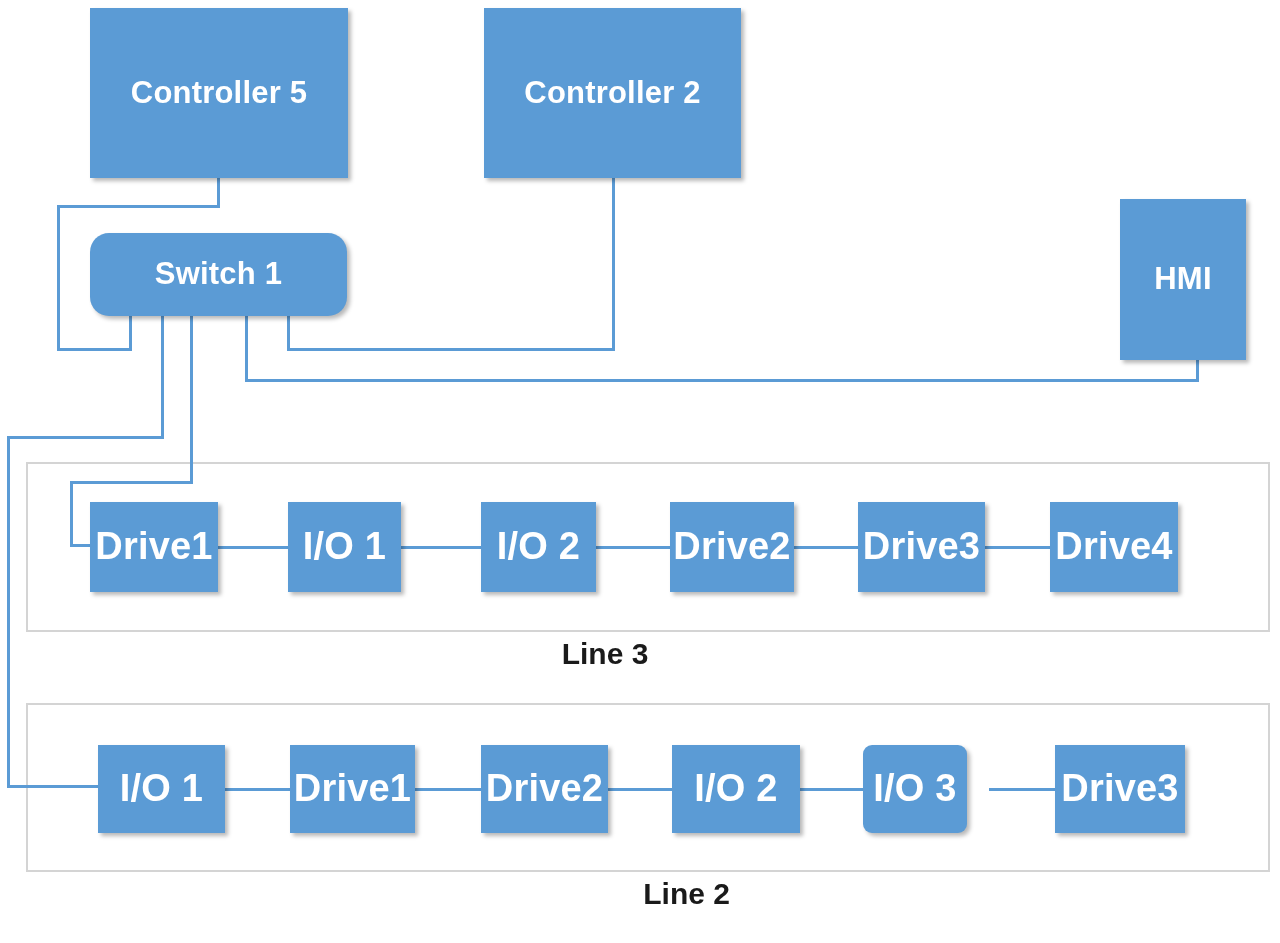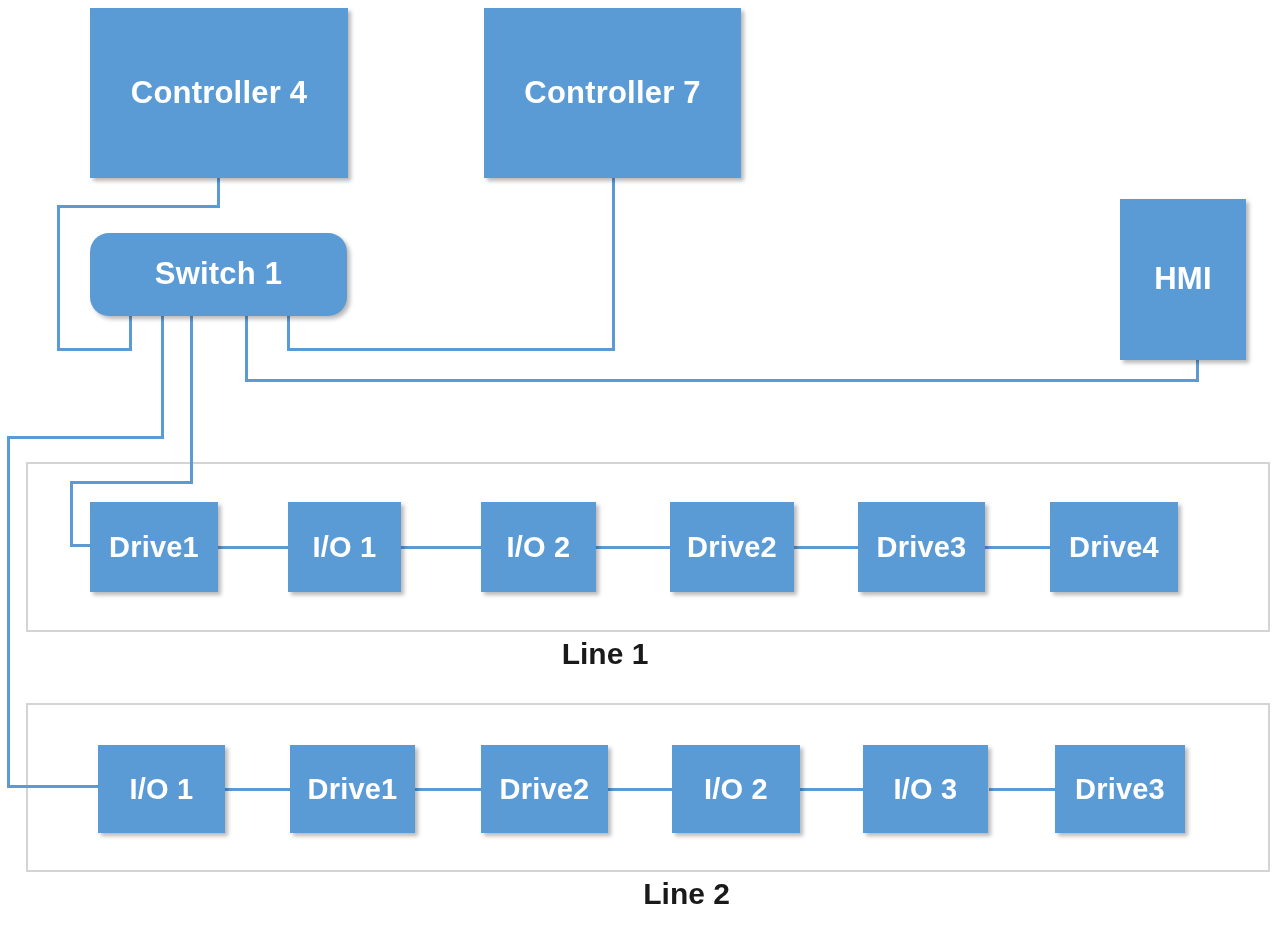--- a/index.html
+++ b/index.html
@@ -25,21 +25,21 @@
     justify-content: center;
     color: #ffffff;
     font-weight: bold;
     letter-spacing: 0.2px;
     text-align: center;
     line-height: 1.05;
     z-index: 5;
     box-sizing: border-box;
   }
   .node.big   { font-size: 31px; }
-  .node.small { font-size: 29px; }
+  .node.small { font-size: 38px; }
 
   
   .group-box {
     position: absolute;
     border: 2px solid #d4d4d4;
     background: transparent;
     z-index: 1;
     box-sizing: border-box;
   }
   .group-label {
@@ -59,21 +59,21 @@
   }
   .seg.h { height: 3px; }
   .seg.v { width: 3px; }
 </style>
 </head>
 <body>
 
 <div id="canvas">
 
   <div class="group-box" style="left:26px; top:462px; width:1244px; height:170px;"></div>
-  <div class="group-label" style="left:480px; top:637px; width:250px;">Line 1</div>
+  <div class="group-label" style="left:480px; top:637px; width:250px;">Line 3</div>
 
   <div class="group-box" style="left:26px; top:703px; width:1244px; height:169px;"></div>
   <div class="group-label" style="left:480px; top:877px; width:250px;text-align:right;">Line 2</div>
 
   <div class="seg v" style="left:217px; top:178px;  height:30px;"></div>
   <div class="seg h" style="left:57px;  top:205px;  width:163px;"></div>
   <div class="seg v" style="left:57px;  top:205px;  height:146px;"></div>
   <div class="seg h" style="left:57px;  top:348px;  width:75px;"></div>
   <div class="seg v" style="left:129px; top:316px;  height:35px;"></div>
 
@@ -100,32 +100,32 @@
   <div class="seg h" style="left:595px; top:546px; width:76px;"></div>
   <div class="seg h" style="left:793px; top:546px; width:66px;"></div>
   <div class="seg h" style="left:984px; top:546px; width:67px;"></div>
 
   <div class="seg h" style="left:224px; top:788px; width:67px;"></div>
   <div class="seg h" style="left:414px; top:788px; width:68px;"></div>
   <div class="seg h" style="left:607px; top:788px; width:66px;"></div>
   <div class="seg h" style="left:799px; top:788px; width:65px;"></div>
   <div class="seg h" style="left:989px; top:788px; width:67px;"></div>
 
-  <div class="node big" style="left:90px; top:8px; width:258px; height:170px;">Controller 4</div>
-  <div class="node big" style="left:484px; top:8px; width:257px; height:170px;">Controller 7</div>
+  <div class="node big" style="left:90px; top:8px; width:258px; height:170px;">Controller 5</div>
+  <div class="node big" style="left:484px; top:8px; width:257px; height:170px;">Controller 2</div>
   <div class="node big" style="left:1120px; top:199px; width:126px; height:161px;">HMI</div>
   <div class="node big" style="left:90px; top:233px; width:257px; height:83px;border-radius:19px;">Switch 1</div>
 
   <div class="node small" style="left:90px; top:502px; width:128px; height:90px;">Drive1</div>
   <div class="node small" style="left:288px; top:502px; width:113px; height:90px;">I/O 1</div>
   <div class="node small" style="left:481px; top:502px; width:115px; height:90px;">I/O 2</div>
   <div class="node small" style="left:670px; top:502px; width:124px; height:90px;">Drive2</div>
   <div class="node small" style="left:858px; top:502px; width:127px; height:90px;">Drive3</div>
   <div class="node small" style="left:1050px; top:502px; width:128px; height:90px;">Drive4</div>
 
   <div class="node small" style="left:98px; top:745px; width:127px; height:88px;">I/O 1</div>
   <div class="node small" style="left:290px; top:745px; width:125px; height:88px;">Drive1</div>
   <div class="node small" style="left:481px; top:745px; width:127px; height:88px;">Drive2</div>
   <div class="node small" style="left:672px; top:745px; width:128px; height:88px;">I/O 2</div>
-  <div class="node small" style="left:863px; top:745px; width:125px; height:88px;">I/O 3</div>
+  <div class="node small" style="left:863px; top:745px; width:104px; height:88px;border-radius:9px;">I/O 3</div>
   <div class="node small" style="left:1055px; top:745px; width:130px; height:88px;">Drive3</div>
 
 </div>
 
 </body></html>

